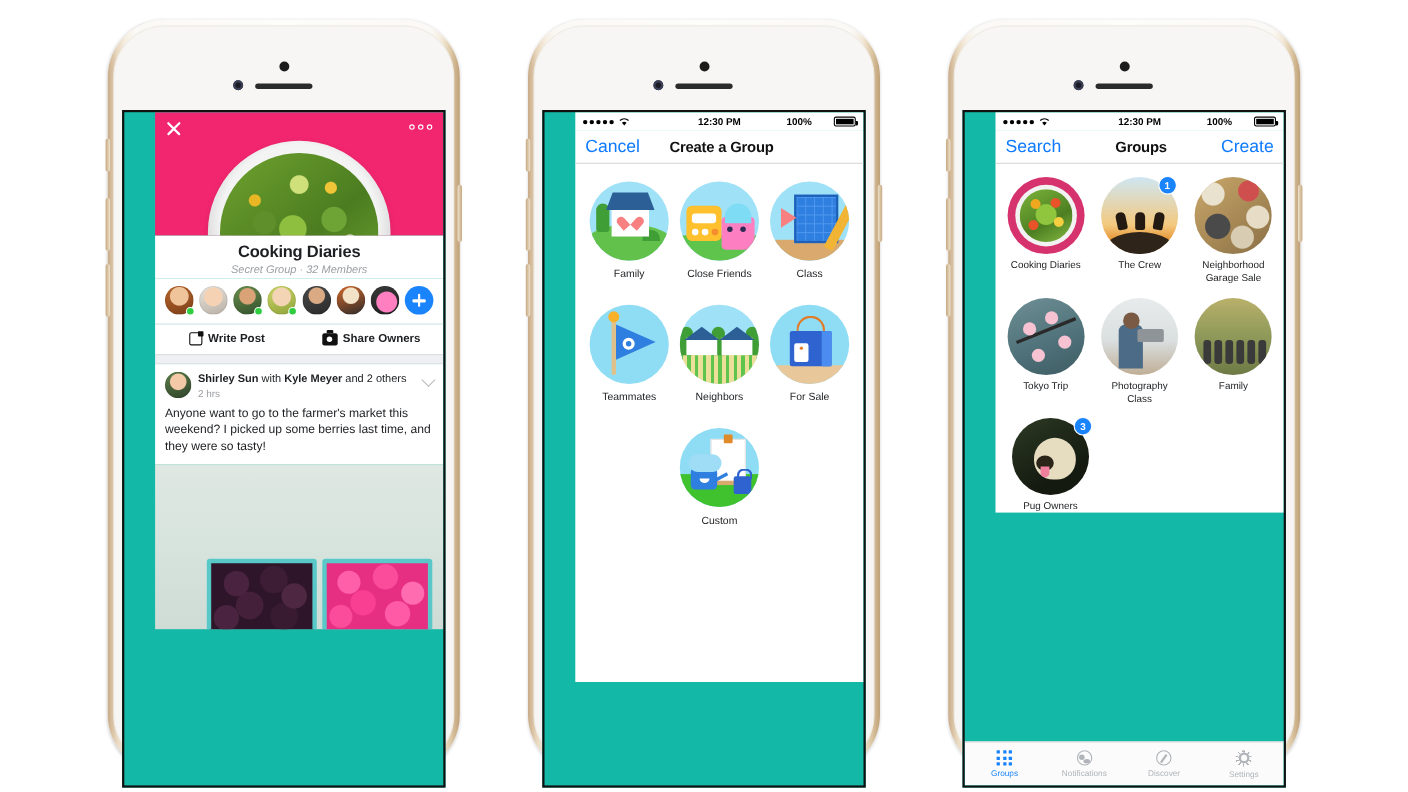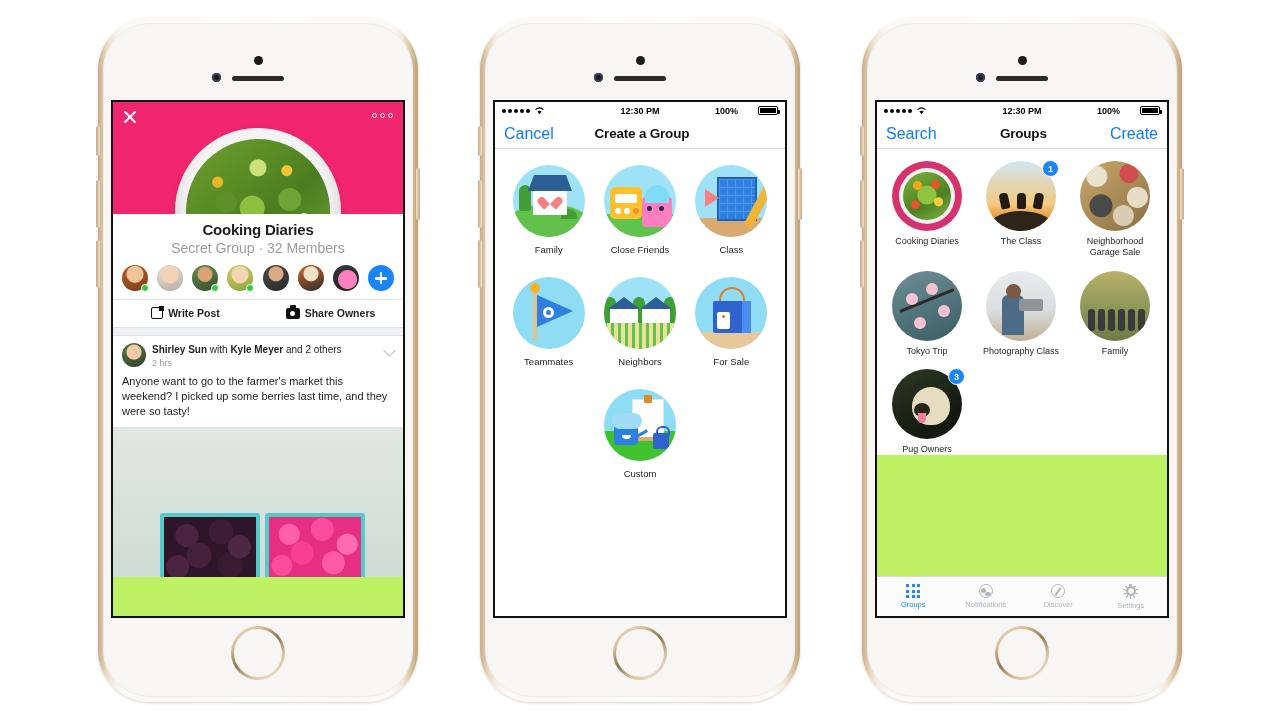--- a/index.html
+++ b/index.html
@@ -47,23 +47,24 @@
     box-shadow:inset 0 0 0 3px rgba(0,0,0,0);
     border:3px solid transparent;
     background-image:linear-gradient(#f7f6f4,#f7f6f4),
       linear-gradient(145deg,#f2e8d6 0%,#d8bd96 25%,#8e7550 48%,#d9c09a 70%,#f6efe2 100%);
     background-origin:border-box; background-clip:content-box, border-box;
   }
 
   
   .screen{
     position:absolute; left:50%; transform:translateX(-50%);
-    top:82px; width:294px; height:518px;
-    background:#bef264; overflow:hidden;
+    top:82px; width:294px; height:616px;
+    background:#14b8a6; overflow:hidden;
     border:2px solid #111;
+    padding-left:28px;
   }
 
   
   .statusbar{
     height:17px; display:flex; align-items:center; padding:0 7px;
     font-size:9px; font-weight:bold; color:#000; background:#fff;
   }
   .sb-left{ display:flex; align-items:center; gap:2px; flex:1;}
   .sb-dot{ width:4px;height:4px;border-radius:50%;background:#000;display:inline-block;}
   .sb-center{ flex:1; text-align:center; letter-spacing:0; }
@@ -110,21 +111,21 @@
       radial-gradient(circle at 50% 20%, #cfe07a 0 8px, transparent 9px),
       radial-gradient(circle at 46% 48%, #8ebf3f 0 12px, transparent 13px),
       radial-gradient(circle at 28% 44%, #5f8f2b 0 10px, transparent 11px),
       radial-gradient(circle at 72% 42%, #6da435 0 11px, transparent 12px),
       radial-gradient(circle at 58% 62%, #4e7d22 0 10px, transparent 11px),
       linear-gradient(140deg,#6fa22f,#4b7c20 55%,#76ad36);
   }
 
   .p1-title-wrap{ padding:7px 0 2px; text-align:center; background:#fff;}
   .p1-title{ font-size:15px; font-weight:bold; color:#1c1e21; letter-spacing:-.2px;}
-  .p1-sub{ font-size:14px; color:#9a9da1; margin-top:2px;}
+  .p1-sub{ font-size:10px; color:#9a9da1; margin-top:2px;font-style:italic;}
 
   .p1-avatars{ display:flex; align-items:center; justify-content:space-between;
     padding:7px 9px 8px; background:#fff; border-bottom:1px solid #e2e4e8; }
   .av{ width:26px;height:26px;border-radius:50%; position:relative;
        box-shadow:inset 0 0 0 1px rgba(0,0,0,.07); }
   .av .on{ position:absolute; right:-1px; bottom:-1px; width:8px;height:8px;border-radius:50%;
     background:#2ecc3f; border:1.5px solid #fff; }
   .av-add{ width:26px;height:26px;border-radius:50%;background:#1a84fc;position:relative;}
   .av-add::before,.av-add::after{content:"";position:absolute;background:#fff;border-radius:1px;}
   .av-add::before{left:7px;top:12px;width:12px;height:2.5px;}
@@ -609,21 +610,21 @@
             <div class="p3-label">Cooking Diaries</div>
           </div>
           <div class="p3-cell">
             <div class="badge">1</div>
             <div class="p3-circle g-crew">
               <div class="p a"></div>
                 <div class="p b"></div>
                 <div class="p c"></div>
                 <div class="ridge"></div>
             </div>
-            <div class="p3-label">The Class</div>
+            <div class="p3-label">The Crew</div>
           </div>
           <div class="p3-cell">
             <div class="p3-circle g-garage"></div>
             <div class="p3-label">Neighborhood Garage Sale</div>
           </div>
         </div>
 
         <div class="p3-row">
           <div class="p3-cell">
             <div class="p3-circle g-tokyo">

